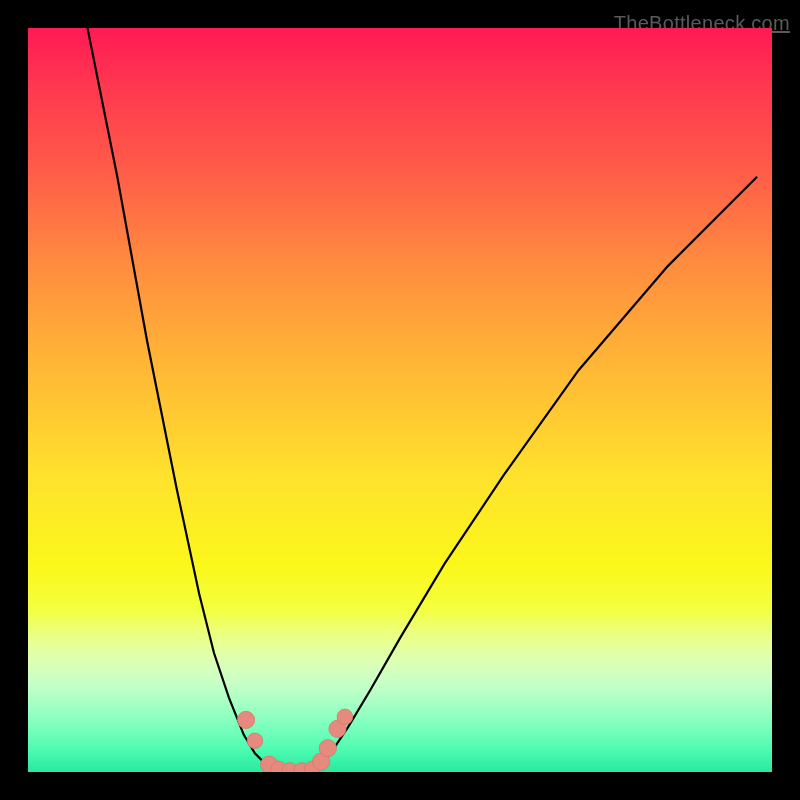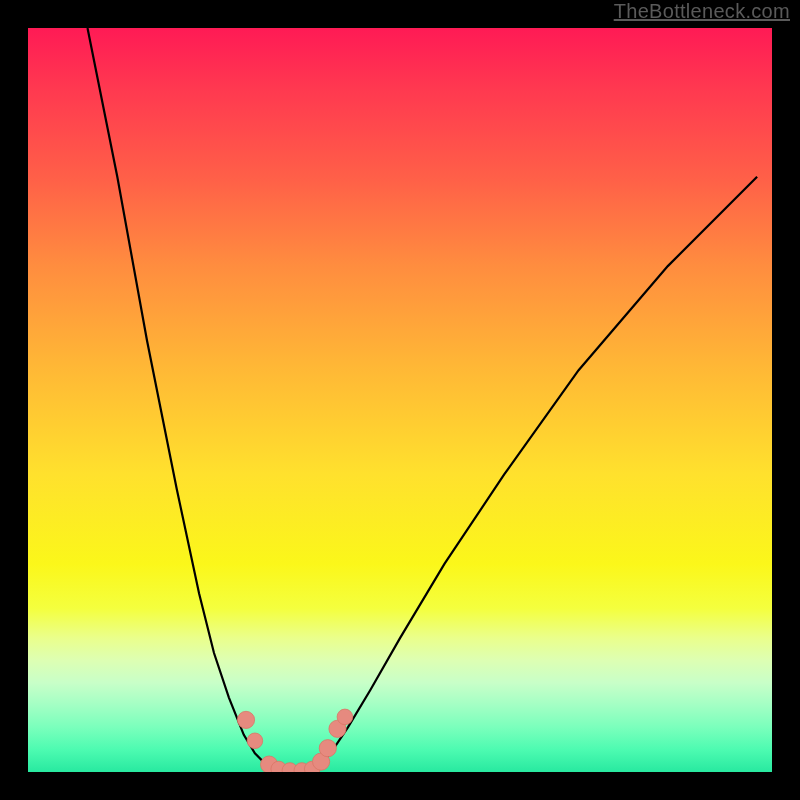--- a/index.html
+++ b/index.html
@@ -31,21 +31,21 @@
       #c8ffc8 88%,
       #a3ffc4 91%,
       #7affbc 94%,
       #4dfbb1 97%,
       #28e9a0 100%
     );
     overflow: visible;
   }
   .watermark {
     position: absolute;
-    top: 0;
+    top: 12px;
     right: 10px;
     color: #5a5a5a;
     font-size: 20px;
     font-weight: 500;
     letter-spacing: 0.3px;
     text-decoration: underline;
   }
   svg.curves {
     position: absolute;
     left: 0;

